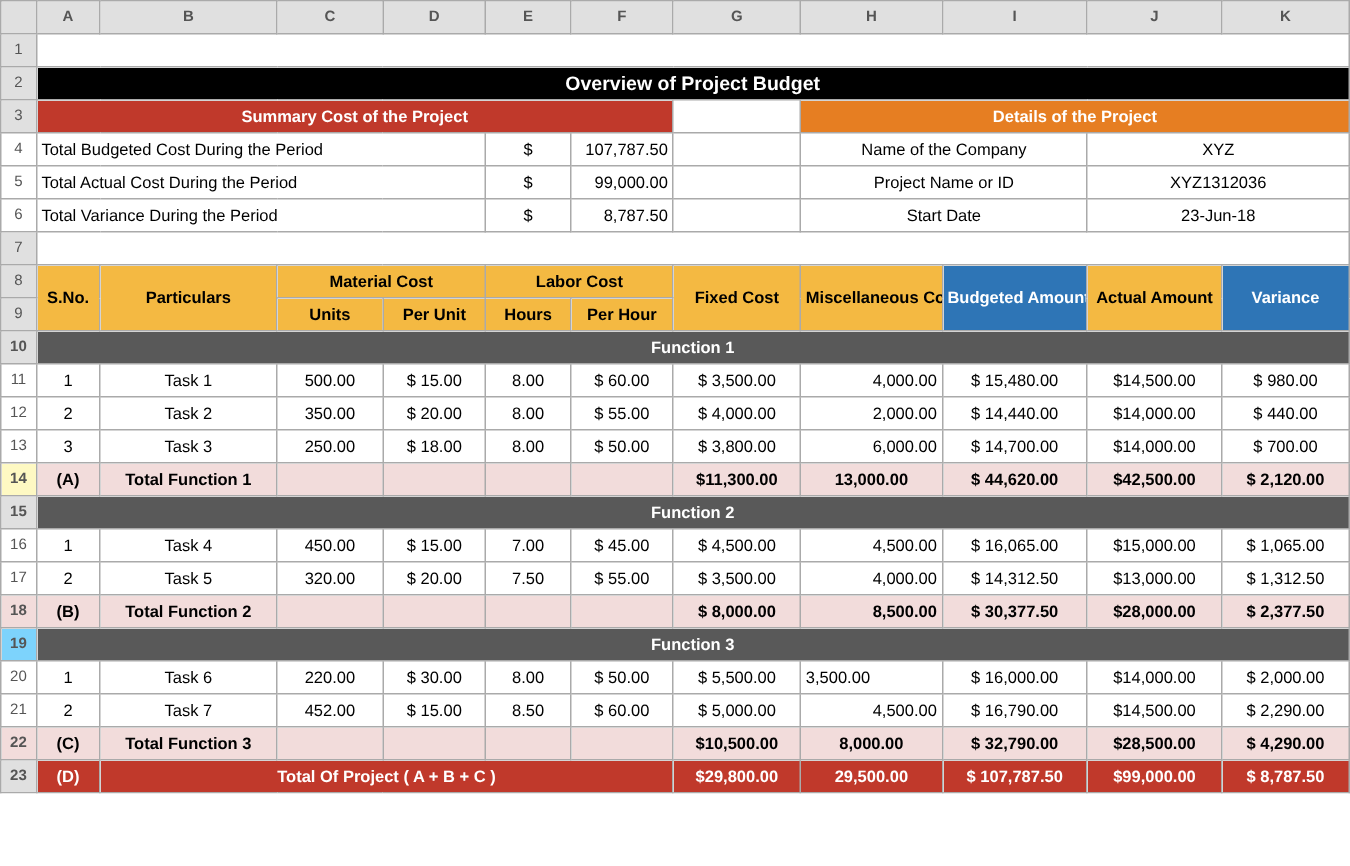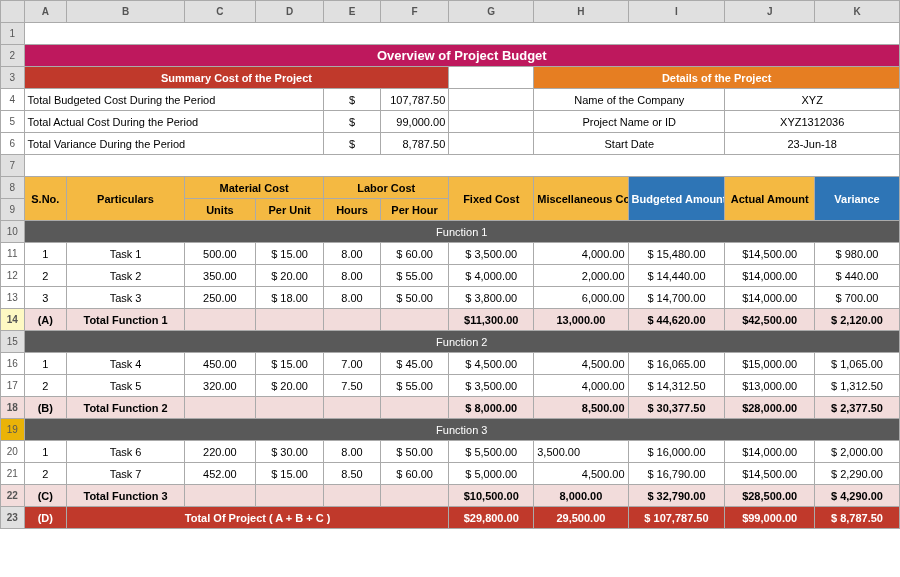--- a/index.html
+++ b/index.html
@@ -47,21 +47,21 @@
     
     .row-header td {
       background: #e0e0e0;
       font-weight: bold;
       color: #555;
       font-size: 10px;
     }
 
     
     .title-cell {
-      background: #be185d;
+      background: #000000;
       color: #fff;
       font-weight: bold;
       font-size: 13px;
     }
 
     
     .summary-header {
       background: #c0392b;
       color: #fff;
       font-weight: bold;
@@ -88,21 +88,21 @@
     .col-header-blue {
       background: #2e75b6;
       color: #fff;
       font-weight: bold;
     }
 
     
     .function-header td {
       background: #595959;
       color: #fff;
-      font-weight: normal;
+      font-weight: bold;
     }
 
     
     .total-row td {
       background: #f2dcdb;
       font-weight: bold;
     }
 
     .grand-total-row td {
       background: #c0392b;
@@ -348,21 +348,21 @@
         <td></td>
         <td></td>
         <td>$ 8,000.00</td>
         <td style="text-align:right;">8,500.00</td>
         <td>$ 30,377.50</td>
         <td>$28,000.00</td>
         <td>$ 2,377.50</td>
       </tr>
 
       <tr class="function-header">
-        <td class="row-num" style="background:#eab308;color:#555;margin-left:44px;">19</td>
+        <td class="row-num" style="background:#7dd3fc;color:#555;margin-left:44px;">19</td>
         <td colspan="11">Function 3</td>
       </tr>
 
       <tr class="data-row">
         <td class="row-num">20</td>
         <td>1</td>
         <td>Task 6</td>
         <td>220.00</td>
         <td>$ 30.00</td>
         <td>8.00</td>

